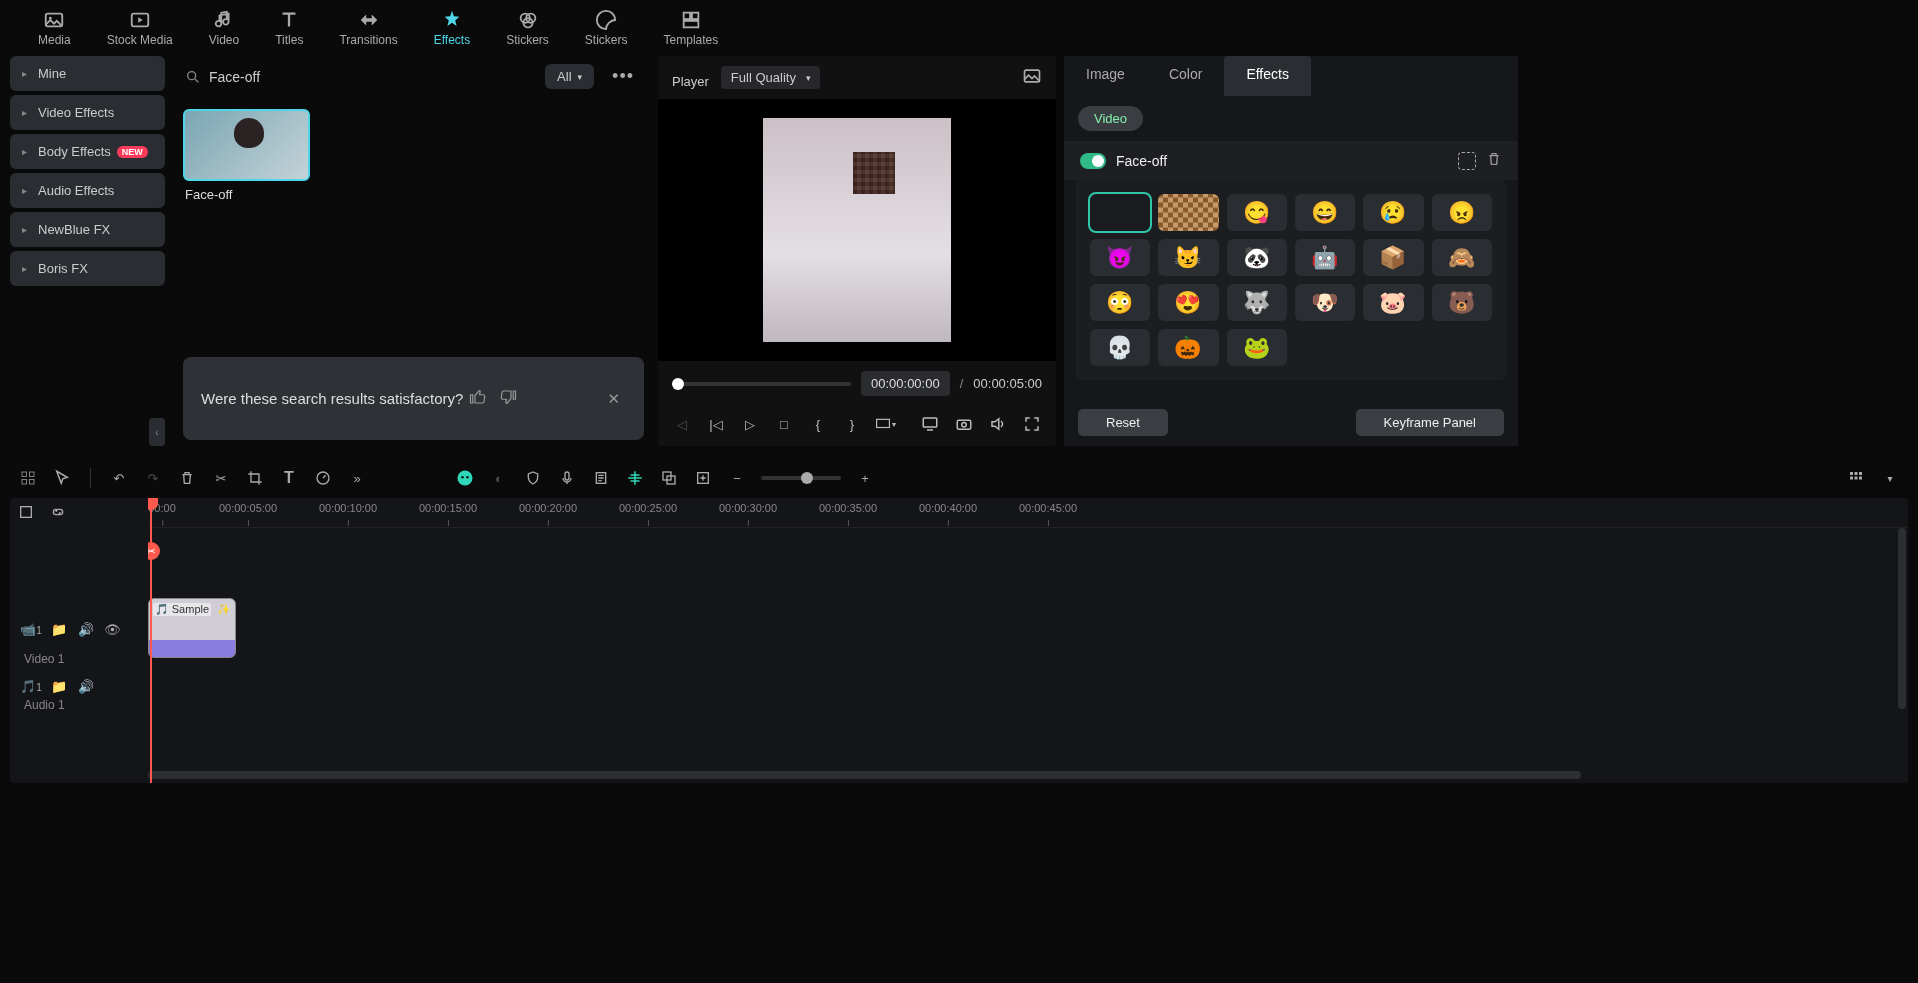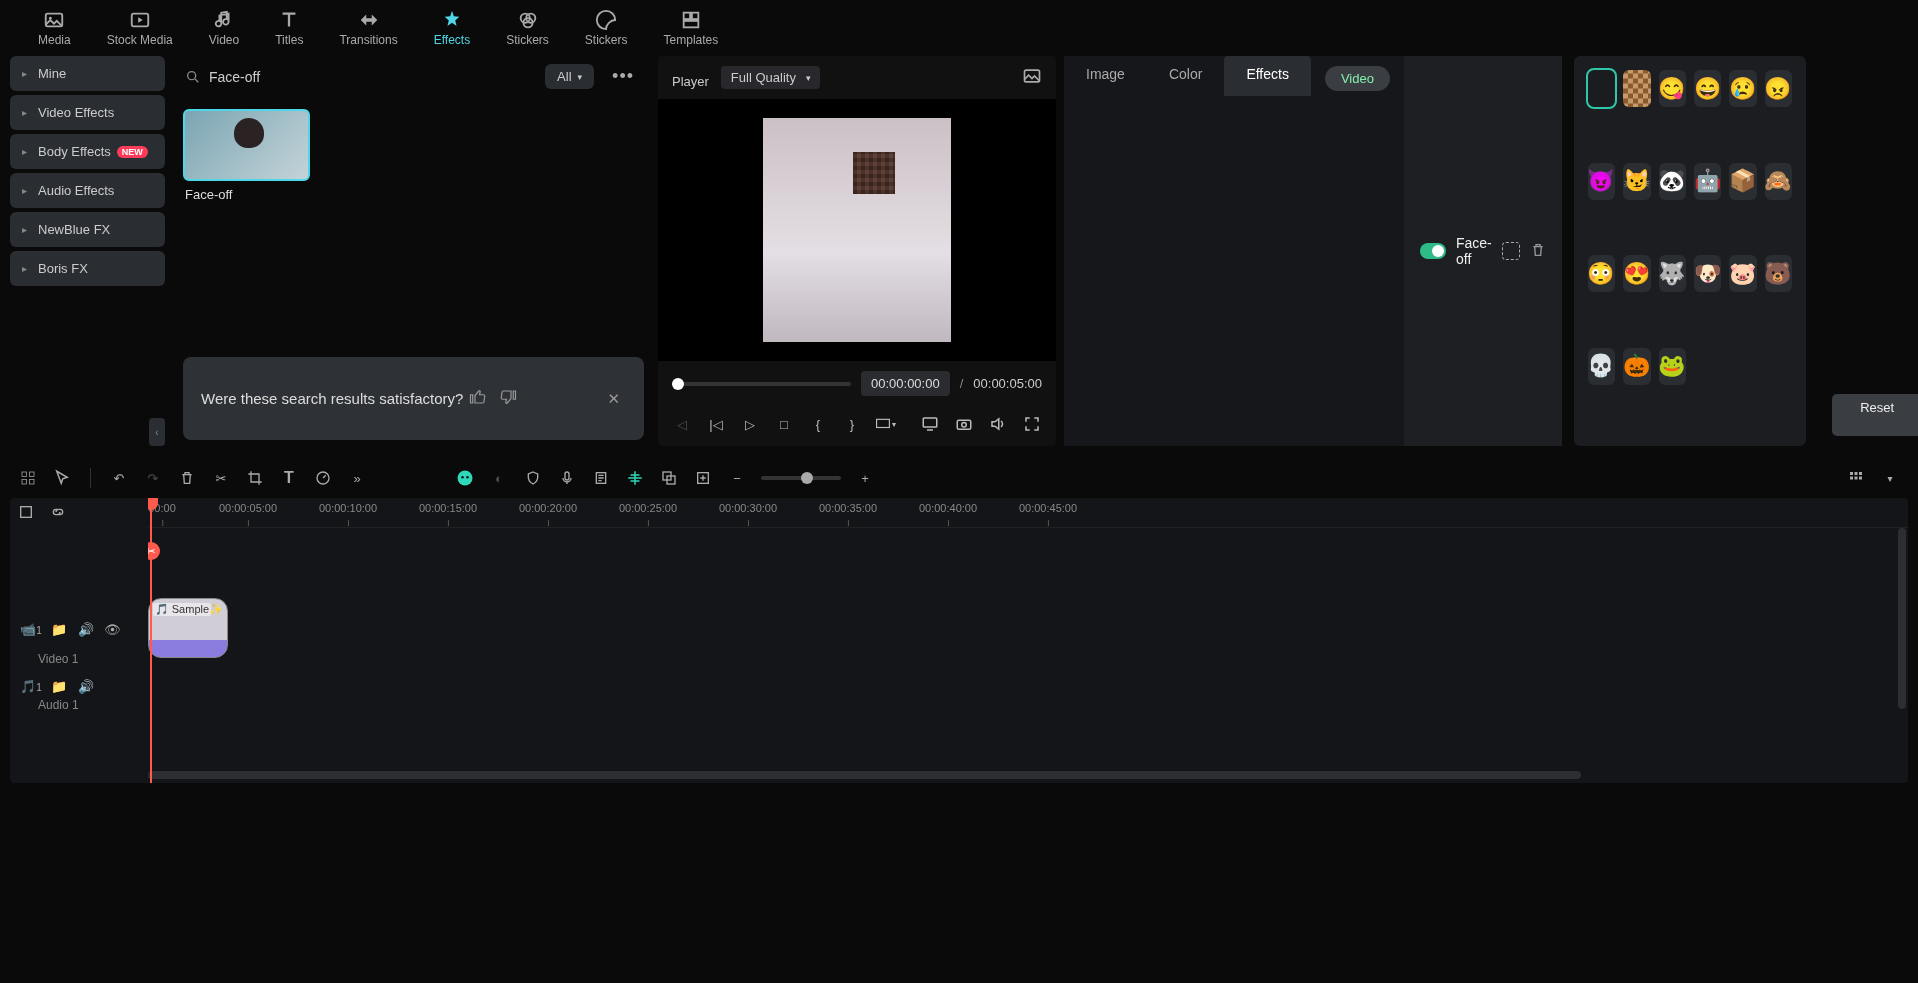--- a/index.html
+++ b/index.html
@@ -51,21 +51,21 @@
 .player-progress-row { display: flex; align-items: center; gap: 10px; padding: 10px 14px; }
 .progress-track { flex: 1; height: 4px; background: #333; border-radius: 2px; position: relative; }
 .progress-thumb { position: absolute; left: 0; top: -4px; width: 12px; height: 12px; background: #fff; border-radius: 50%; }
 .time-display { background: #2a2c30; border-radius: 4px; padding: 5px 10px; font-size: 13px; color: #ddd; }
 .player-controls { display: flex; align-items: center; justify-content: center; gap: 14px; padding: 8px 14px 12px; }
 .player-controls .pc-btn { width: 20px; height: 20px; color: #bbb; display:flex;align-items:center;justify-content:center; }
 .player-controls .pc-btn.disabled { opacity: .35; }
 .pc-right-group { margin-left: auto; display: flex; gap: 14px; }
 
 
-.right-panel { width: 454px; background: #16171a; display: flex; }
+.right-panel { width: 454px; background: #16171a; display: flex; flex-direction: column; }
 .right-tabs { display: flex; height: 40px; align-items: stretch; font-size: 14px; }
 .right-tab { padding: 10px 22px; color: #aaa; }
 .right-tab.active { background: #2a2d32; color: #fff; border-radius: 4px 4px 0 0; }
 .sub-tab-row { padding: 10px 14px; }
 .sub-tab-chip { background: #3a3d42; color: #86efac; border-radius: 14px; padding: 5px 16px; font-size: 13px; display: inline-block; }
 .effect-row { display: flex; align-items: center; padding: 10px 16px; gap: 10px; background: #1d1f23; }
 .toggle { width: 26px; height: 16px; background: #2fbb88; border-radius: 8px; position: relative; }
 .toggle::after { content:""; position:absolute; right:2px; top:2px; width:12px;height:12px;background:#fff;border-radius:50%; }
 .effect-row-label { flex: 1; color: #eee; font-size: 14px; }
 .ai-chip { width: 18px; height: 18px; border: 1px dashed #aaa; border-radius: 4px; }
@@ -91,27 +91,27 @@
 .ruler-left-icons { position:absolute; left:6px; top:4px; display:flex; gap:12px; color:#999; }
 .ruler { height: 30px; position: relative; border-bottom: 1px solid #222; }
 .ruler-tick { position: absolute; top: 4px; font-size: 11px; color: #888; transform: translateX(-50%); }
 .ruler-tick::after{content:"";position:absolute;left:50%;top:18px;width:1px;height:6px;background:#555;}
 .playhead { position: absolute; left: 0; top: 0; bottom: 0; width: 2px; background: #ff5a4d; z-index: 5; }
 .playhead::before { content:""; position:absolute; top:-2px; left:-6px; width:14px; height:14px; background:#ff5a4d; border-radius: 3px 3px 50% 50%; }
 .scissors-marker{ position:absolute; top:44px; left:-8px; width:18px;height:18px;background:#ff5a4d;border-radius:50%;display:flex;align-items:center;justify-content:center;font-size:11px;color:#fff;}
 
 .tracks-area { flex: 1; position: relative; overflow: hidden; }
 .clip-track { position: absolute; left: 0; top: 100px; }
-.clip { width: 80px; height: 60px; border: 1px solid #888; border-radius: 13px; background: linear-gradient(180deg,#d0cdd6 70%, #8b7de0 70%); position: relative; overflow:hidden;}
+.clip { width: 88px; height: 60px; border: 1px solid #888; border-radius: 6px; background: linear-gradient(180deg,#d0cdd6 70%, #8b7de0 70%); position: relative; overflow:hidden;}
 .clip-icon{position:absolute;top:4px;left:4px;font-size:11px;color:#333;background:rgba(255,255,255,.5);padding:0 2px;border-radius:2px;}
 .clip-icons-r{position:absolute;top:4px;right:4px;font-size:11px;}
 
 .track-header-row { display: flex; align-items: center; gap: 10px; padding: 4px 10px; color: #aaa; height: 62px; }
 .track-header-row.audio { height: 40px; }
-.track-label { font-size: 12px; color: #888; padding-left: 28px; margin-top: -8px; }
+.track-label { font-size: 12px; color: #888; padding-left: 14px; margin-top: -8px; }
 
 .h-scrollbar { position: absolute; bottom: 4px; left: 0; right: 12px; height: 8px; }
 .h-scrollbar-thumb { position: absolute; left: 0; width: 82%; height: 8px; background: #2c2e32; border-radius: 4px; }
 .v-scrollbar { position:absolute; right:2px; top:30px; bottom:14px; width:8px;}
 .v-scrollbar-thumb { position:absolute; top:0; height:75%; width:8px; background:#2c2e32; border-radius:4px;}
 
 svg { fill: currentColor; }
 </style>
 </head>
 <body>

